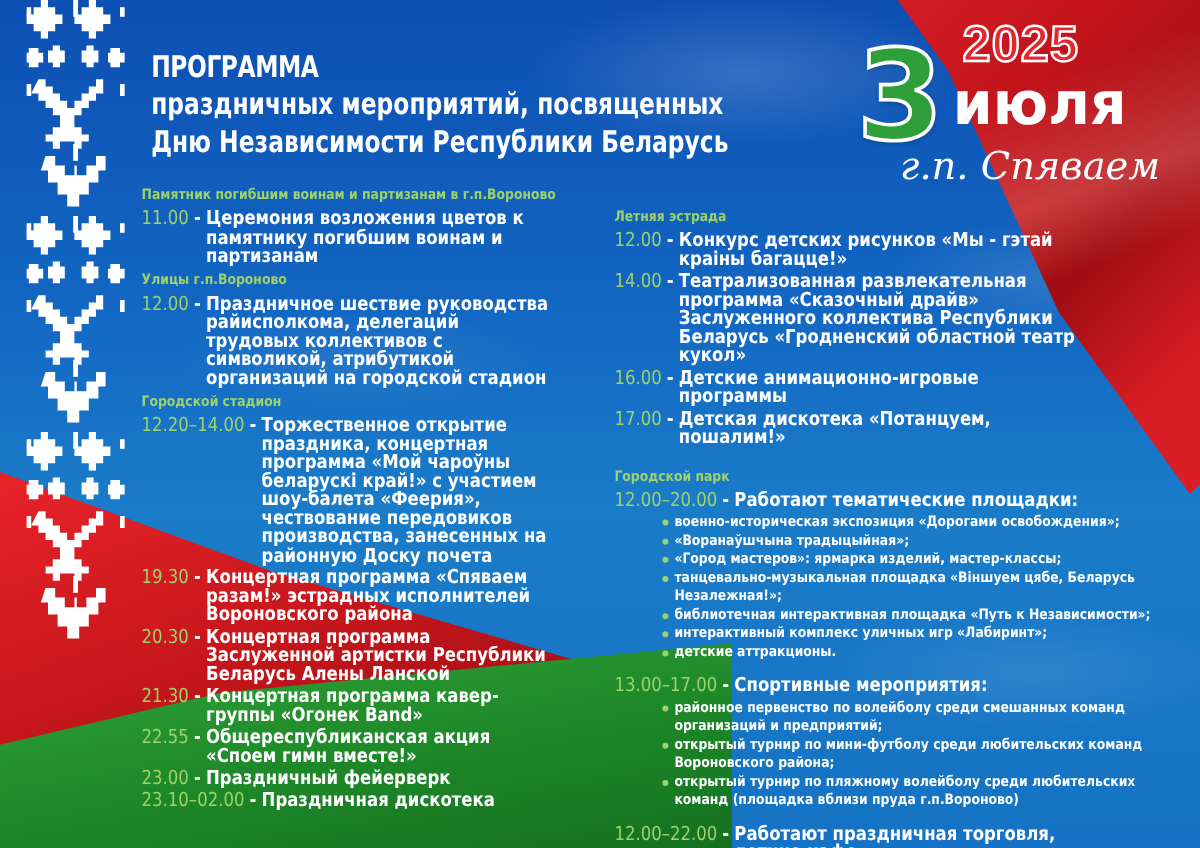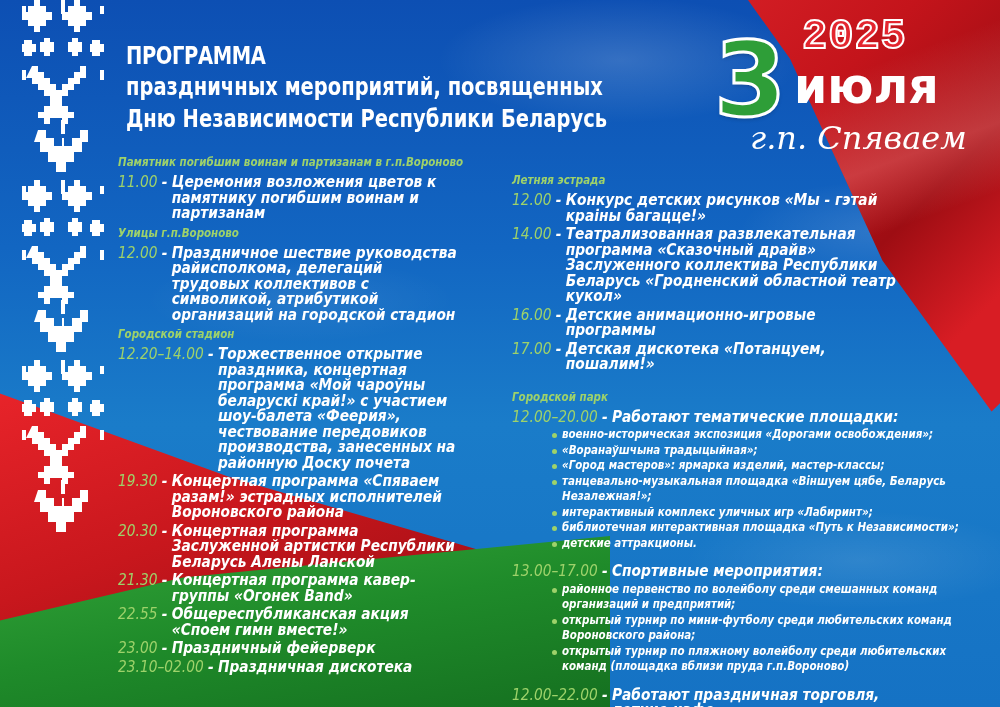--- a/index.html
+++ b/index.html
@@ -61,38 +61,38 @@
   .date-block { position: absolute; left: 710px; top: 14px; width: 260px; height: 150px; }
   .big-3 {
     position: absolute; left: 4px; top: 14px;
     font-family: "DejaVu Sans", sans-serif; font-weight: bold;
     font-size: 104px; line-height: 104px; color: #2e9e38;
     -webkit-text-stroke: 3px #ffffff;
     text-shadow: 0 2px 4px rgba(0,0,0,0.25);
   }
   .year {
     position: absolute; left: 92px; top: 0;
-    font-family: Liberation Mono, monospace; font-weight: bold;
+    font-family: Liberation Sans, sans-serif; font-weight: bold;
     font-size: 42px; line-height: 46px; color: #e4262f;
     -webkit-text-stroke: 2px #ffffff;
     letter-spacing: 1px;
   }
   .month {
     position: absolute; left: 84px; top: 44px;
     font-family: "DejaVu Sans", sans-serif; font-weight: bold;
     font-size: 50px; line-height: 56px; color: #ffffff;
     transform: scaleX(0.95); transform-origin: left;
   }
   .place {
     position: absolute; left: 40px; top: 104px;
     font-family: "DejaVu Serif", serif; font-style: italic;
     font-size: 32px; line-height: 40px; color: #ffffff; white-space: nowrap;
   }
   
-  .col { position: absolute; font-style: italic; }
+  .col { position: absolute; }
   .col-left { left: 118px; top: 150px; width: 400px; }
   .col-right { left: 512px; top: 168px; width: 460px; }
   .venue {
     font-family: "DejaVu Sans", sans-serif; font-weight: bold;
     color: #9ed26a; font-size: 12px; line-height: 16px;
     transform: scaleX(0.86); transform-origin: left; white-space: nowrap;
     margin: 4px 0 4px 0;
   }
   .event {
     display: flex; font-family: "DejaVu Sans", sans-serif; font-weight: bold;
@@ -278,26 +278,26 @@
     <li>
         <span class="li-inner">«Воранаўшчына традыцыйная»;</span>
       </li>
     <li>
         <span class="li-inner">«Город мастеров»: ярмарка изделий, мастер-классы;</span>
       </li>
     <li>
         <span class="li-inner">танцевально-музыкальная площадка «Віншуем цябе, Беларусь Незалежная!»;</span>
       </li>
     <li>
+        <span class="li-inner">библиотечная интерактивная площадка «Путь к Независимости»;</span>
+      </li>
+    <li>
         <span class="li-inner">интерактивный комплекс уличных игр «Лабиринт»;</span>
       </li>
     <li>
-        <span class="li-inner">библиотечная интерактивная площадка «Путь к Независимости»;</span>
-      </li>
-    <li>
         <span class="li-inner">детские аттракционы.</span>
       </li>
   </ul>
 
   <div class="gap"></div>
   <div class="event">
       <div class="event-inner">
     <span class="time">13.00–17.00</span>
         <span class="dash">-</span>
     <span class="desc">Спортивные мероприятия:</span>

